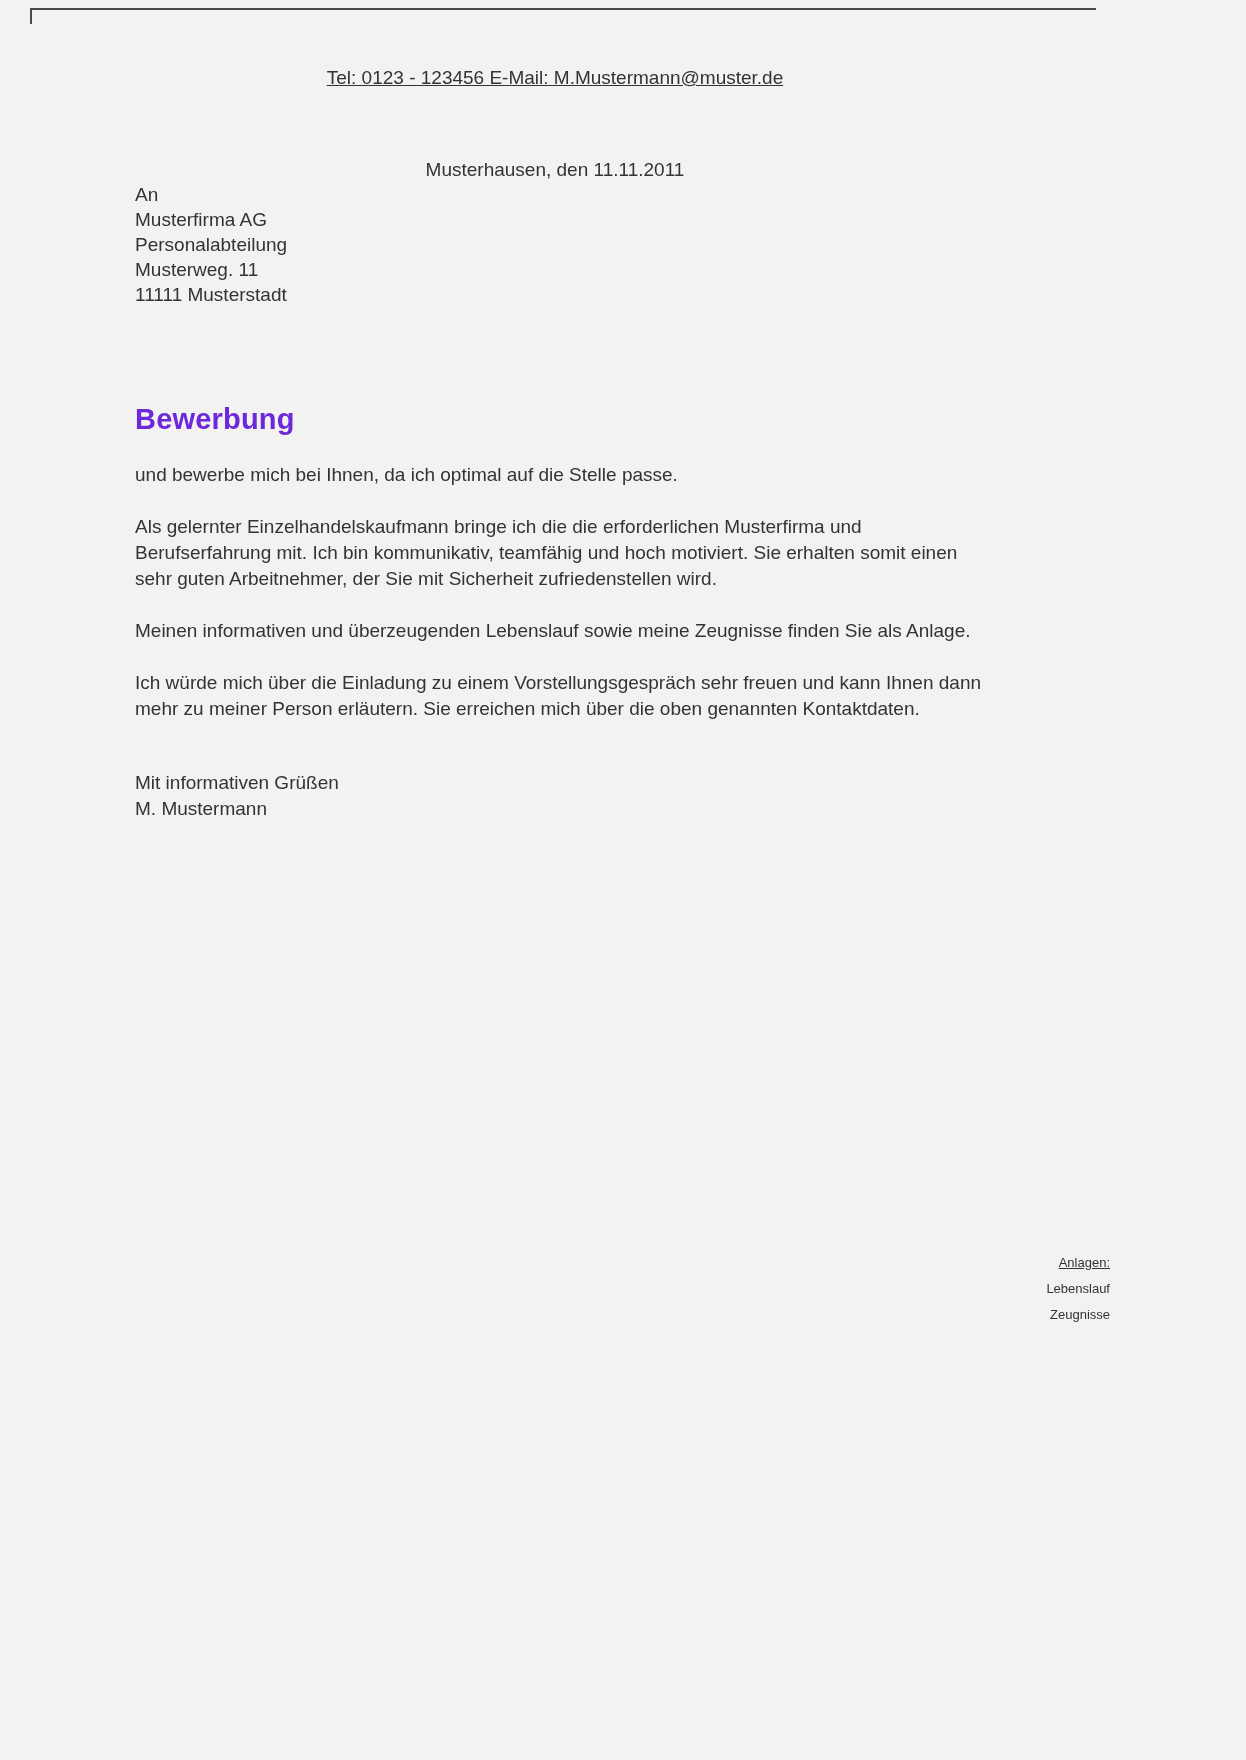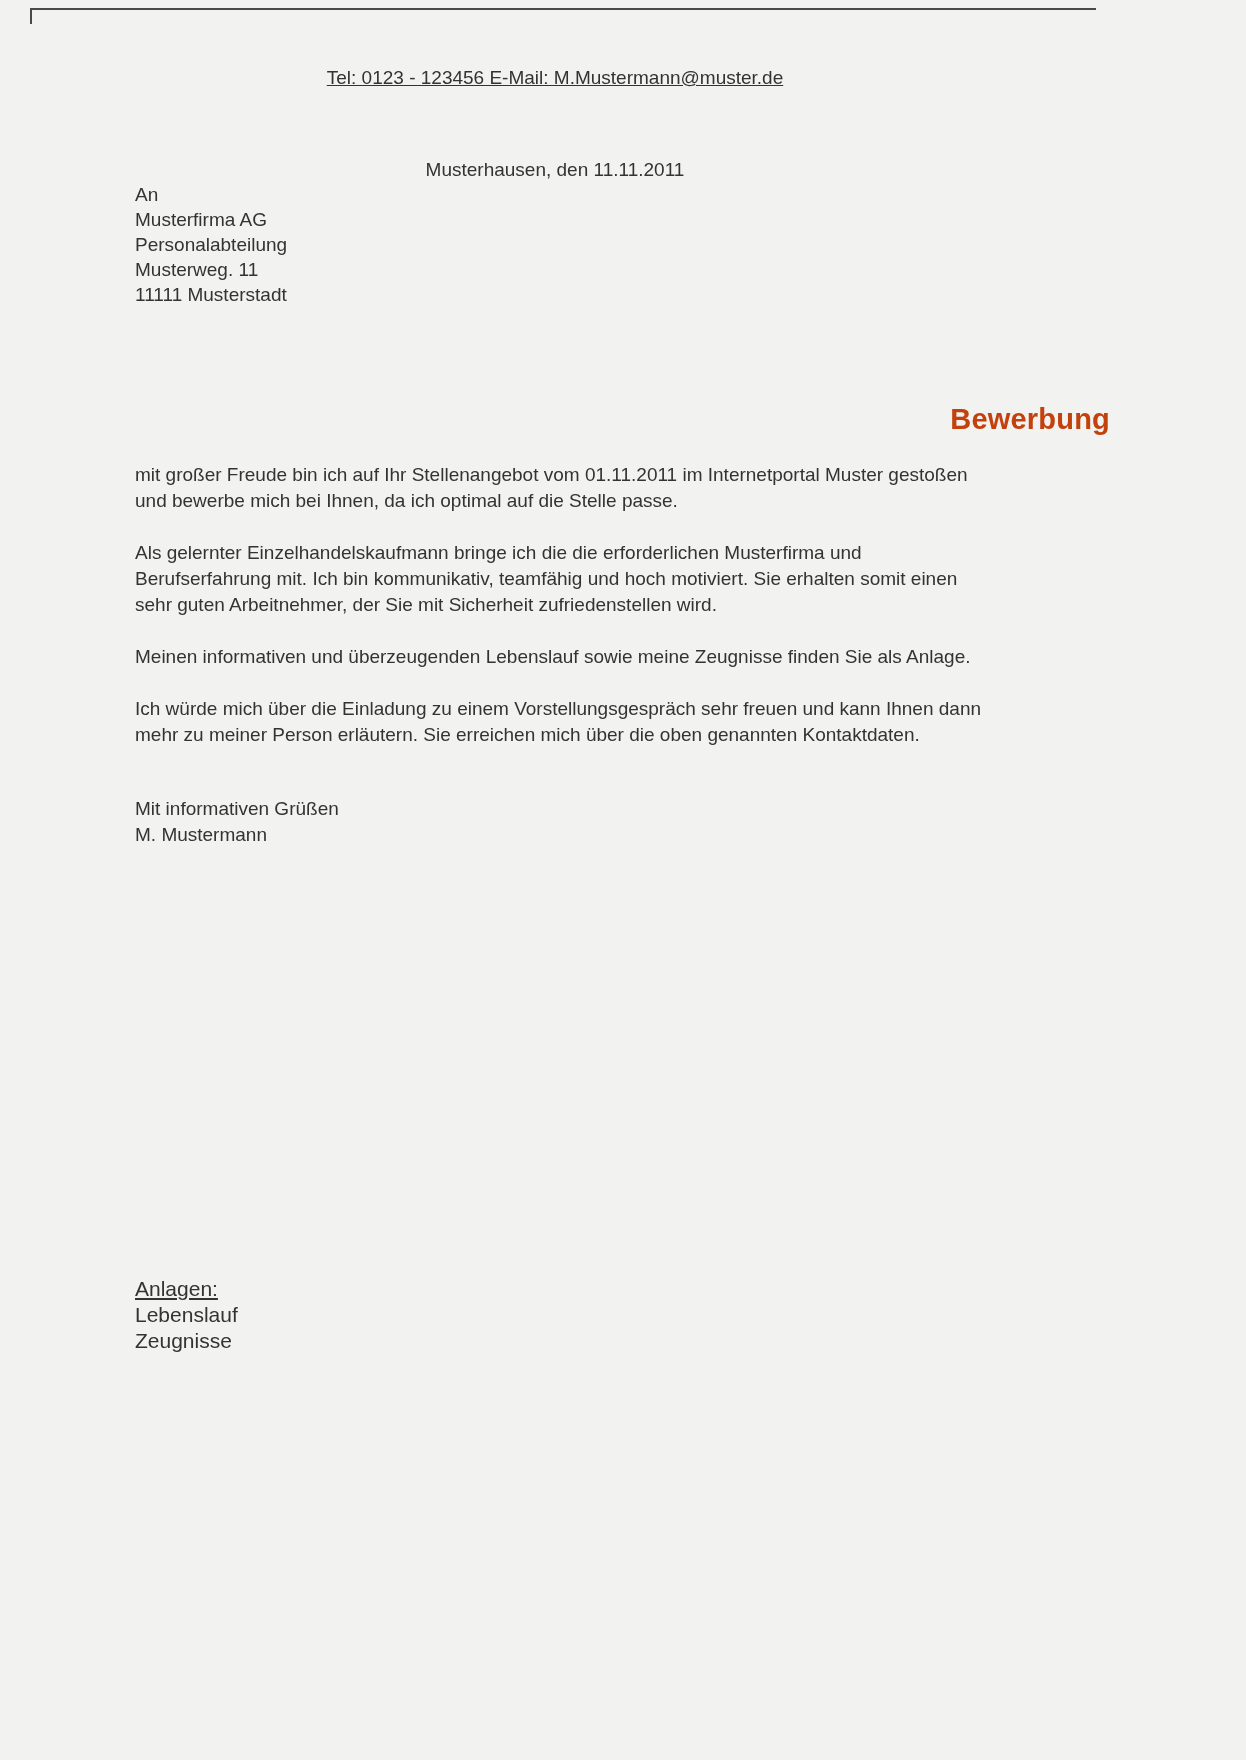--- a/index.html
+++ b/index.html
@@ -57,44 +57,44 @@
     line-height: 24px;
   }
   .recipient {
     font-size: 19px;
     line-height: 25px;
   }
   .letter-title {
     margin: 96px 0 0 0;
     font-size: 29px;
     font-weight: 700;
-    color: #c2410c;
+    color: #6d28d9;
     letter-spacing: 0.2px;
-    text-align: right;
   }
   .salutation {
     margin: 46px 0 0 0;
     font-size: 19px;
     line-height: 26px;
   }
   .para {
     margin: 26px 0 0 0;
     font-size: 19px;
     line-height: 26px;
   }
   .para div { min-height: 26px; }
   .closing {
     margin-top: 48px;
     font-size: 19px;
     line-height: 26px;
   }
   .attachments {
     margin-top: 428px;
-    font-size: 21px;
+    font-size: 13px;
     line-height: 26px;
+    text-align: right;
   }
 </style>
 </head>
 <body>
 
 <div class="page">
   <div class="frame-top"></div>
   <div class="frame-left"></div>
 
   <div class="content">
@@ -110,21 +110,20 @@
       <div>Musterfirma AG</div>
       <div>Personalabteilung</div>
       <div>Musterweg. 11</div>
       <div>11111 Musterstadt</div>
     </div>
 
     <h1 class="letter-title">Bewerbung</h1>
 
 
     <div class="para">
-      <div>mit großer Freude bin ich auf Ihr Stellenangebot vom 01.11.2011 im Internetportal Muster gestoßen</div>
       <div>und bewerbe mich bei Ihnen, da ich optimal auf die Stelle passe.</div>
     </div>
 
     <div class="para">
       <div>Als gelernter Einzelhandelskaufmann bringe ich die die erforderlichen Musterfirma und</div>
       <div>Berufserfahrung mit. Ich bin kommunikativ, teamfähig und hoch motiviert. Sie erhalten somit einen</div>
       <div>sehr guten Arbeitnehmer, der Sie mit Sicherheit zufriedenstellen wird.</div>
     </div>
 
     <div class="para">

